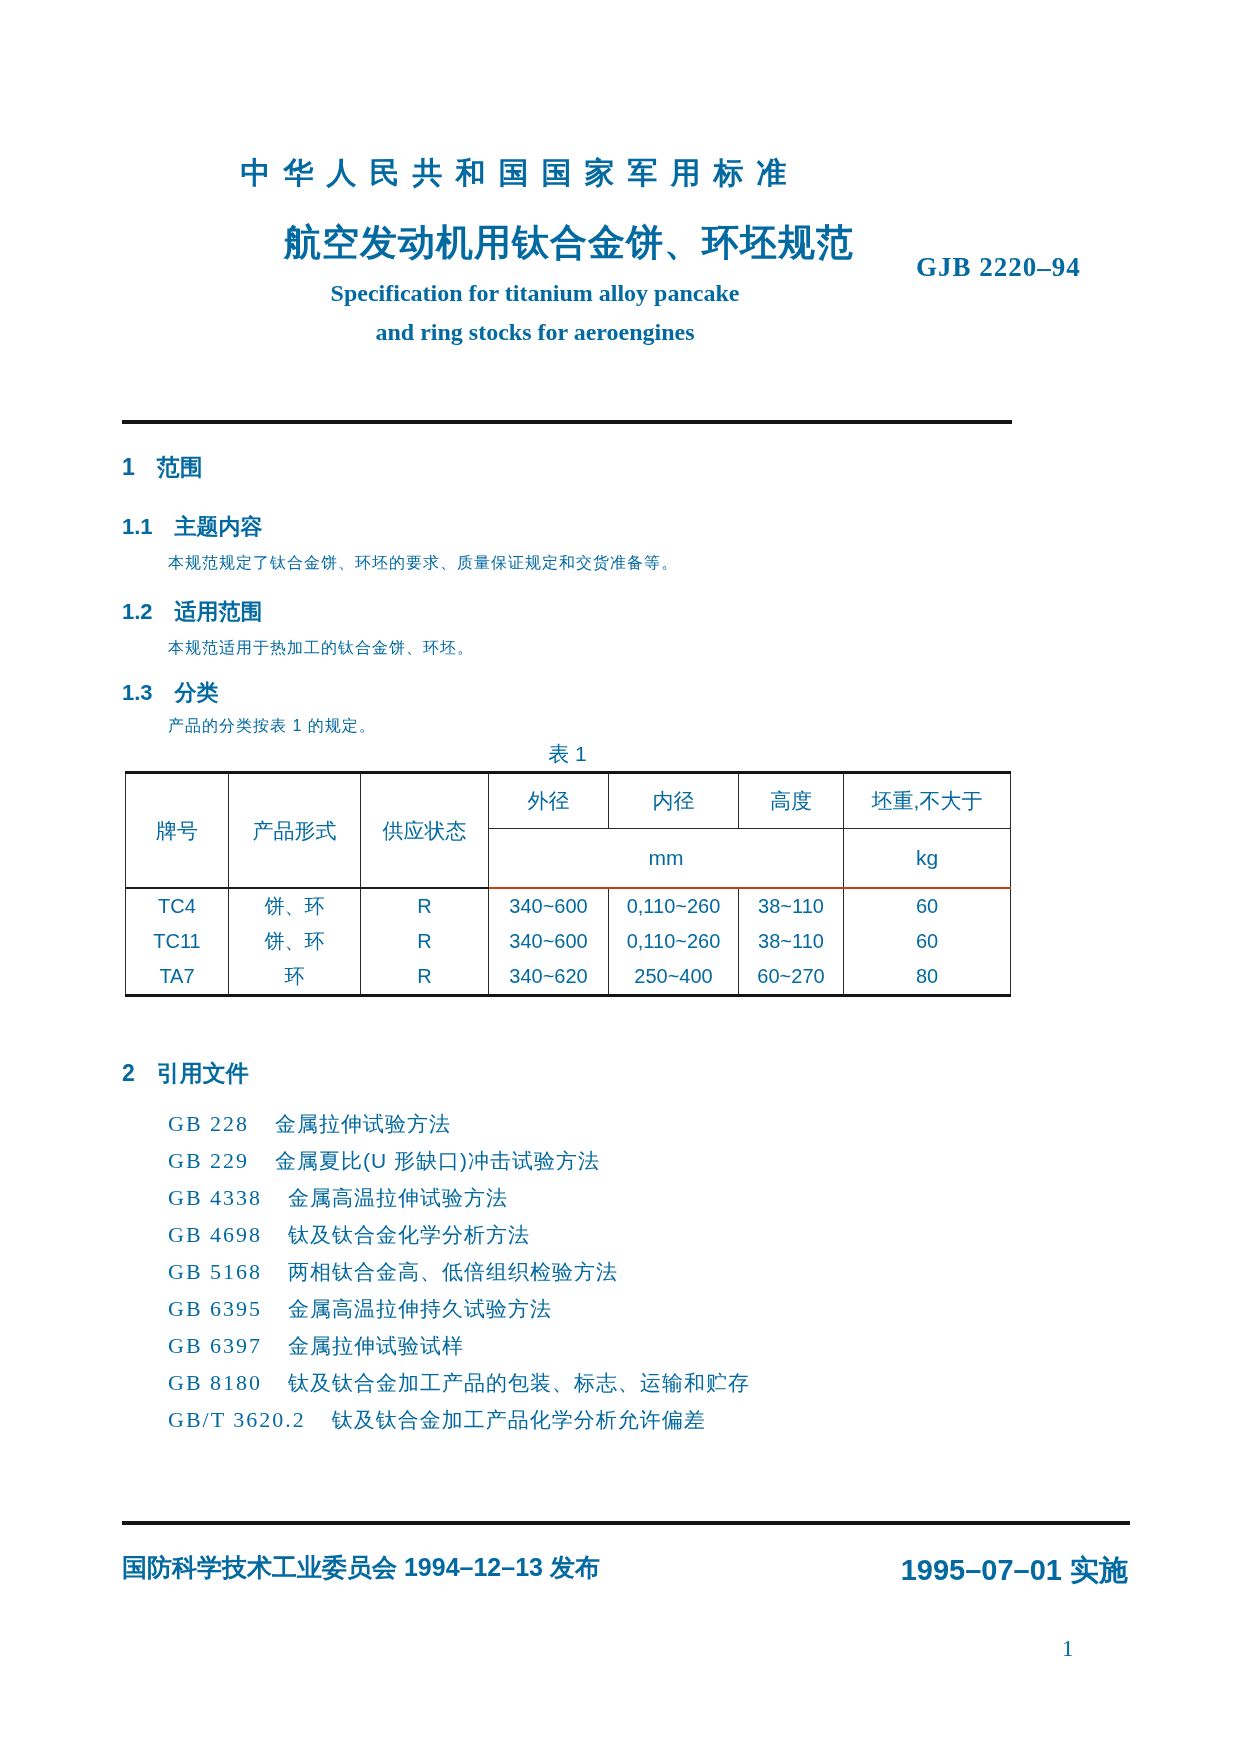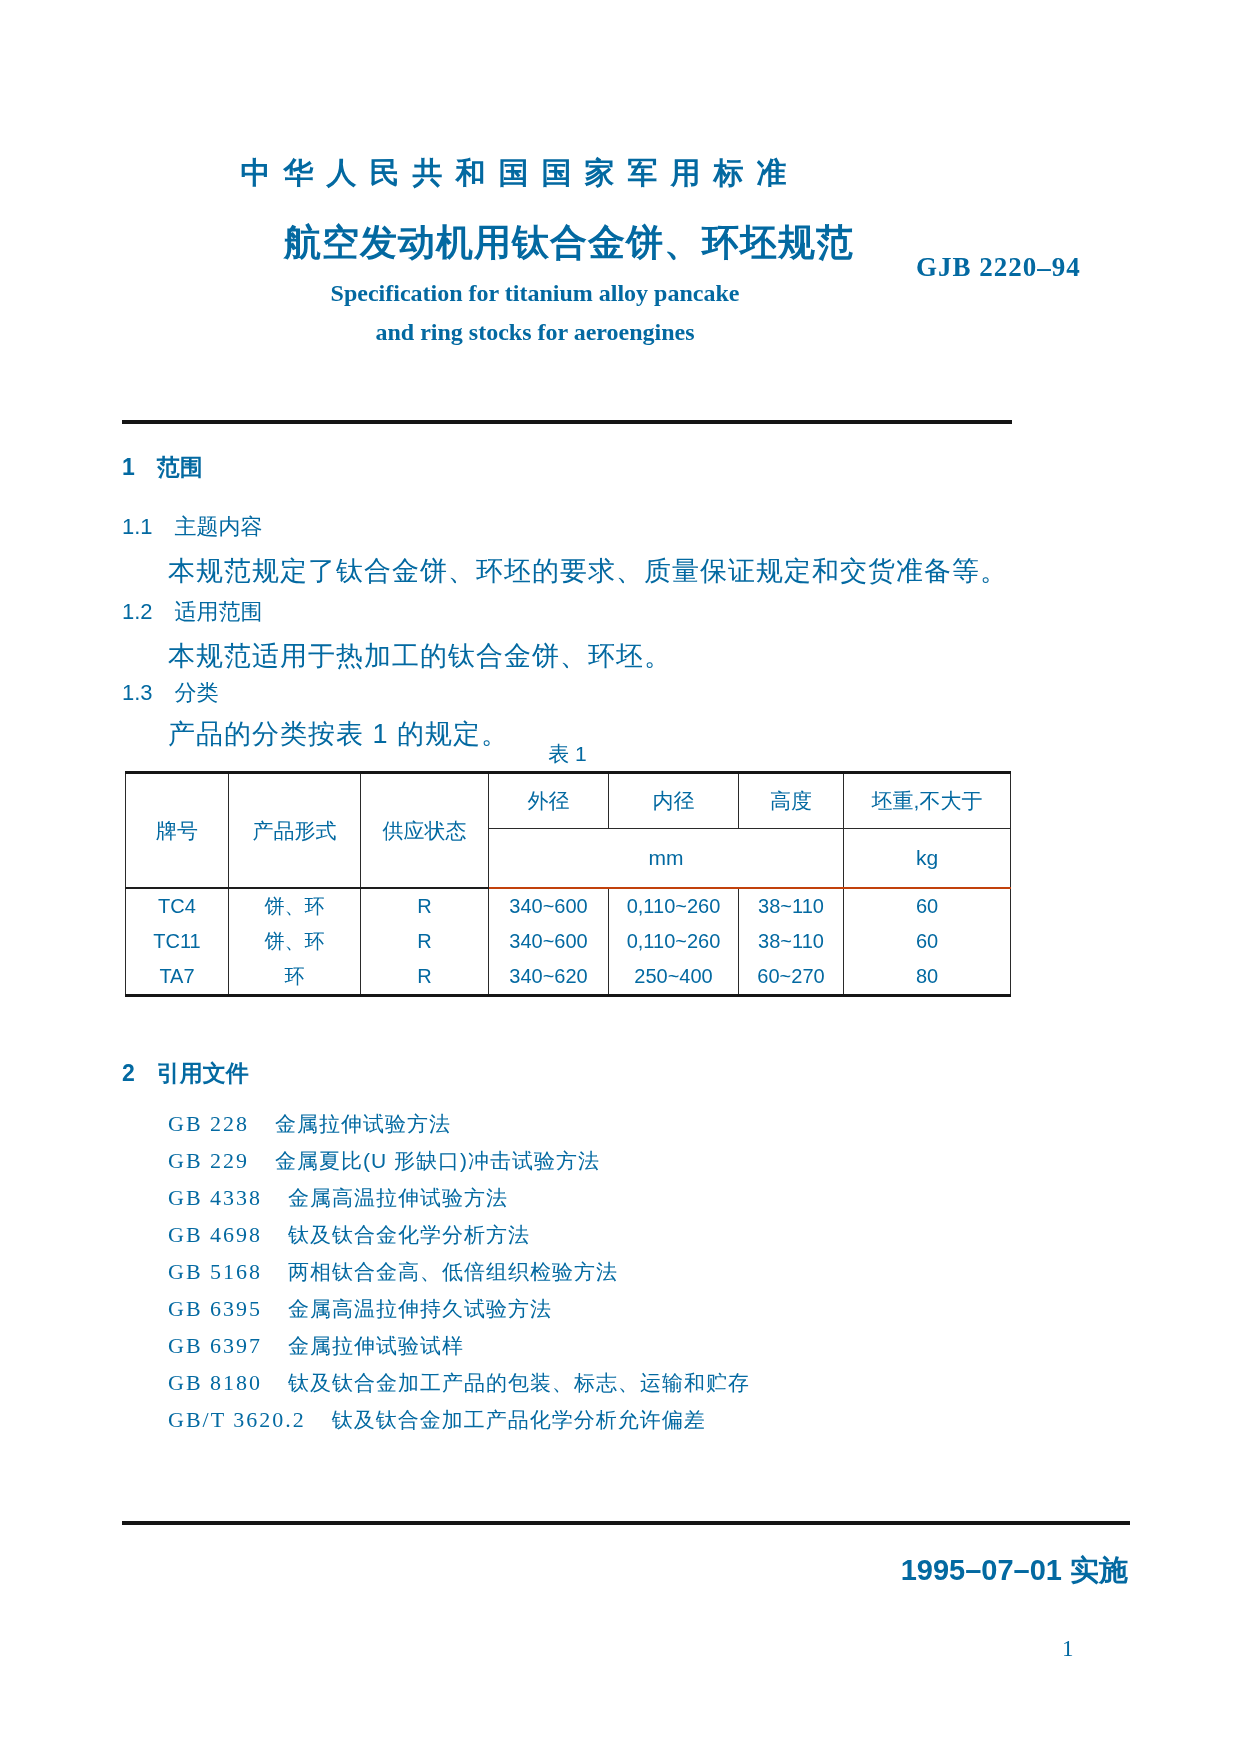--- a/index.html
+++ b/index.html
@@ -29,23 +29,23 @@
   .title-en{
     top:274px;left:270px;width:530px;text-align:center;
     font-family:"Liberation Serif",serif;
     font-size:24px;font-weight:bold;line-height:39px;
   }
   .rule{background:#151515;}
   .rule-header{top:420px;left:122px;width:890px;height:4px;}
   .rule-footer{top:1521px;left:122px;width:1008px;height:4px;}
 
   .h1{font-size:23px;font-weight:bold;white-space:nowrap;}
-  .h2{font-size:22px;font-weight:normal;white-space:nowrap;}
+  .h2{font-size:22px;font-weight:bold;white-space:nowrap;}
   .sec-no{display:inline-block;margin-right:22px;}
-  .body-text{font-size:27px;white-space:nowrap;letter-spacing:1px;}
+  .body-text{font-size:16px;white-space:nowrap;letter-spacing:1px;}
 
   .tbl-caption{top:740px;left:125px;width:885px;text-align:center;font-size:21px;}
 
   table.t1{
     top:771px;left:125px;
     border-collapse:collapse;table-layout:fixed;
     width:885px;height:220px;
     border-top:3px solid #151515;
     border-bottom:3px solid #151515;
     border-left:1px solid #2a2a2a;
@@ -192,16 +192,17 @@
     </div>
     <div class="ref-item">
       <span class="ref-code">GB 8180</span><span>钛及钛合金加工产品的包装、标志、运输和贮存</span>
     </div>
     <div class="ref-item">
       <span class="ref-code">GB/T 3620.2</span><span>钛及钛合金加工产品化学分析允许偏差</span>
     </div>
   </div>
 
   <div class="abs rule rule-footer"></div>
+  <div class="abs footer-issue">国防科学技术工业委员会 1994–12–13 发布</div>
   <div class="abs footer-impl">1995–07–01 实施</div>
   <div class="abs page-number">1</div>
 
 </div>
 
 </body></html>

